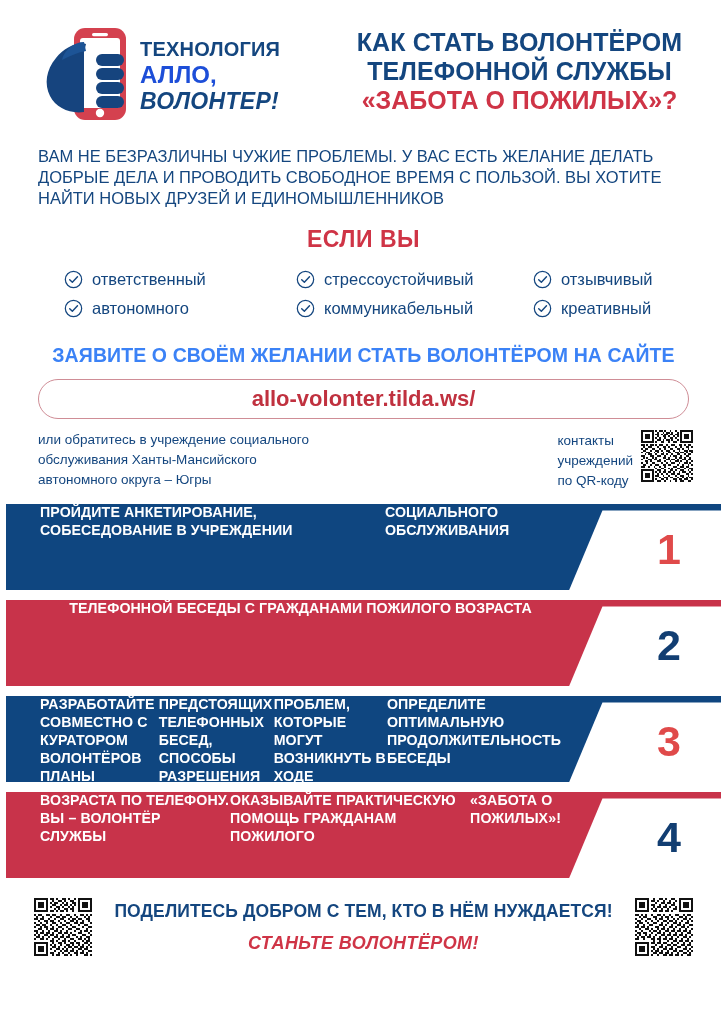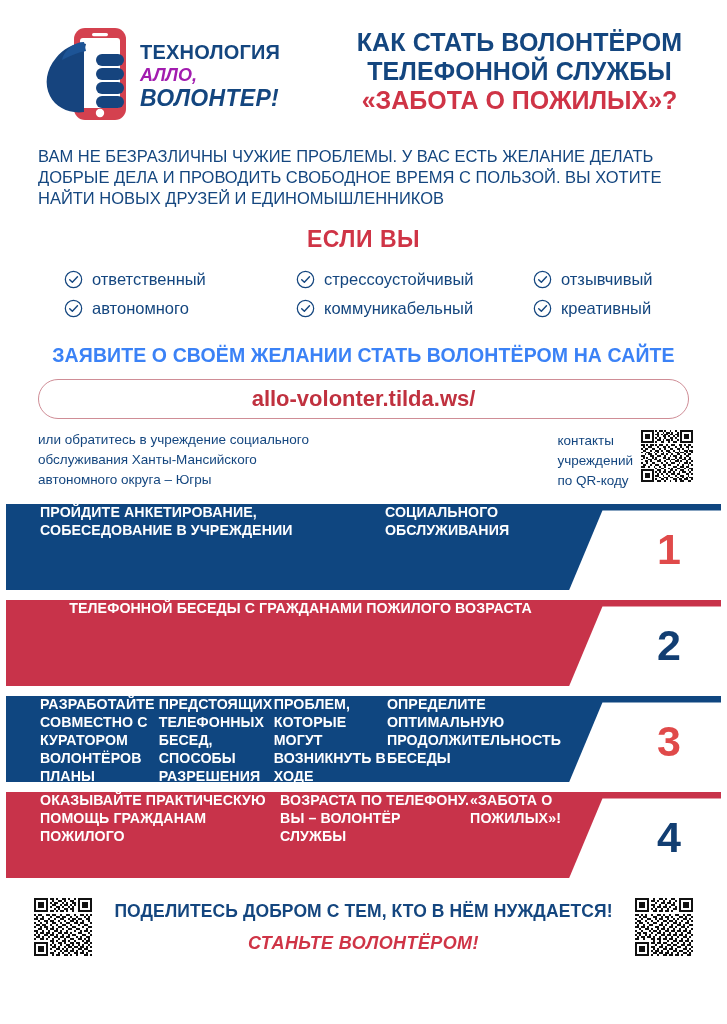--- a/index.html
+++ b/index.html
@@ -13,21 +13,21 @@
   }
   .page{position:relative;width:727px;height:1024px;}
 
   
   .header{display:flex;align-items:flex-start;padding:22px 18px 0 40px;}
   .logo-block{display:flex;align-items:center;width:290px;flex:0 0 290px;}
   .logo-mark{position:relative;width:100px;height:108px;flex:0 0 100px;}
 
   .logo-text{line-height:1;}
   .logo-l1{font-size:20px;font-weight:bold;color:#14467f;letter-spacing:.2px;}
-  .logo-l2{font-size:18px;font-weight:bold;color:#a21caf;margin-top:4px;font-style:italic;}
+  .logo-l2{font-size:24px;font-weight:bold;color:#1d4ed8;margin-top:4px;}
   .logo-l3{font-size:23px;font-weight:bold;font-style:italic;color:#14467f;margin-top:3px;letter-spacing:.3px;}
 
   .title-block{flex:1;text-align:center;padding-top:6px;}
   .title-l{font-size:25px;font-weight:bold;line-height:1.16;color:#14467f;letter-spacing:.1px;}
   .title-red{font-size:25px;font-weight:bold;line-height:1.16;color:#cf3446;}
 
   
   .intro{padding:16px 30px 0 38px;font-size:16.5px;line-height:1.28;color:#14467f;}
   .if-you{text-align:center;font-size:23px;font-weight:bold;color:#cf3446;margin-top:17px;letter-spacing:.5px;}
 
@@ -247,22 +247,22 @@
         <div>ПРОБЛЕМ, КОТОРЫЕ МОГУТ ВОЗНИКНУТЬ В ХОДЕ РАЗГОВОРА.</div>
         <div>ОПРЕДЕЛИТЕ ОПТИМАЛЬНУЮ ПРОДОЛЖИТЕЛЬНОСТЬ БЕСЕДЫ</div>
       </div>
       <div class="wedge">
         <div class="num red">3</div>
       </div>
     </div>
 
     <div class="banner red">
       <div class="txt">
+        <div>ВОЗРАСТА ПО ТЕЛЕФОНУ. ВЫ – ВОЛОНТЁР СЛУЖБЫ</div>
         <div>ОКАЗЫВАЙТЕ ПРАКТИЧЕСКУЮ ПОМОЩЬ ГРАЖДАНАМ ПОЖИЛОГО</div>
-        <div>ВОЗРАСТА ПО ТЕЛЕФОНУ. ВЫ – ВОЛОНТЁР СЛУЖБЫ</div>
         <div>«ЗАБОТА О ПОЖИЛЫХ»!</div>
       </div>
       <div class="wedge">
         <div class="num blue">4</div>
       </div>
     </div>
   </div>
 
   <div class="footer">
     <svg class="qr" viewBox="0 0 29 29" shape-rendering="crispEdges">

